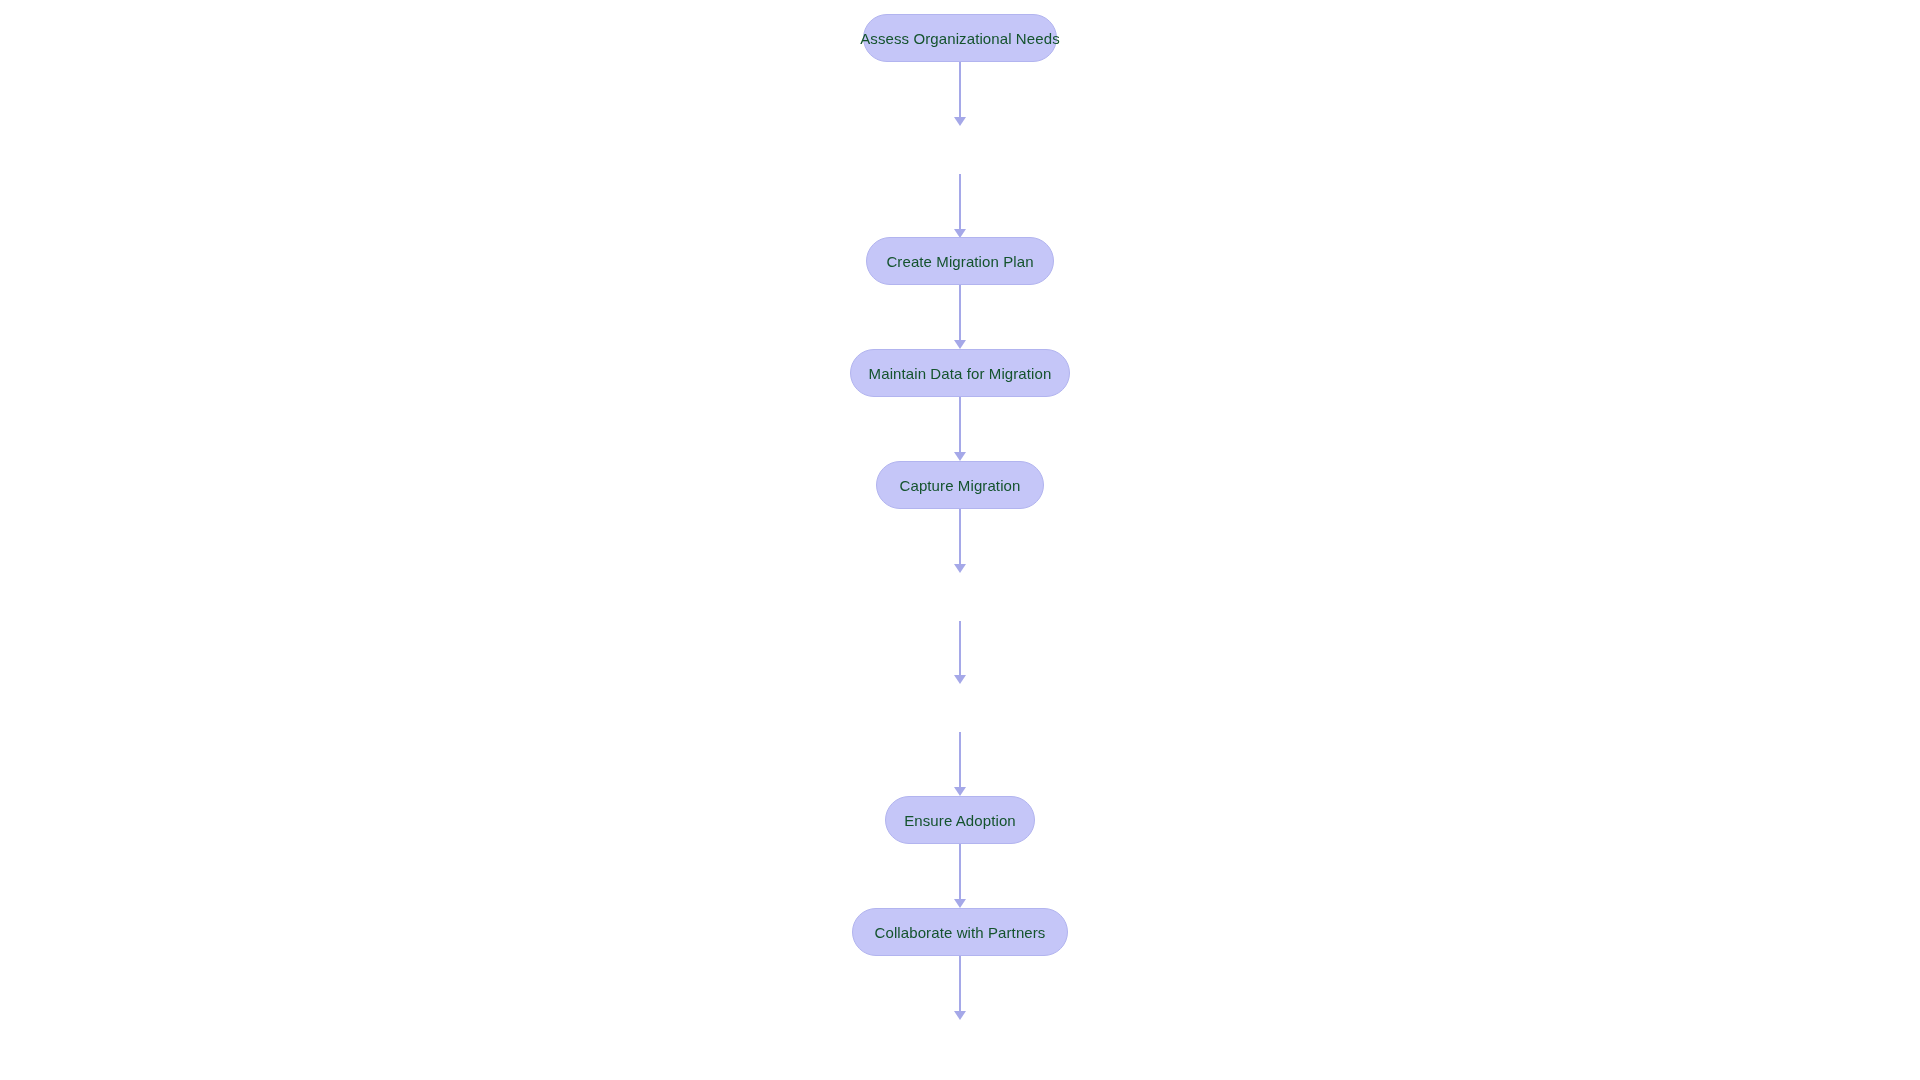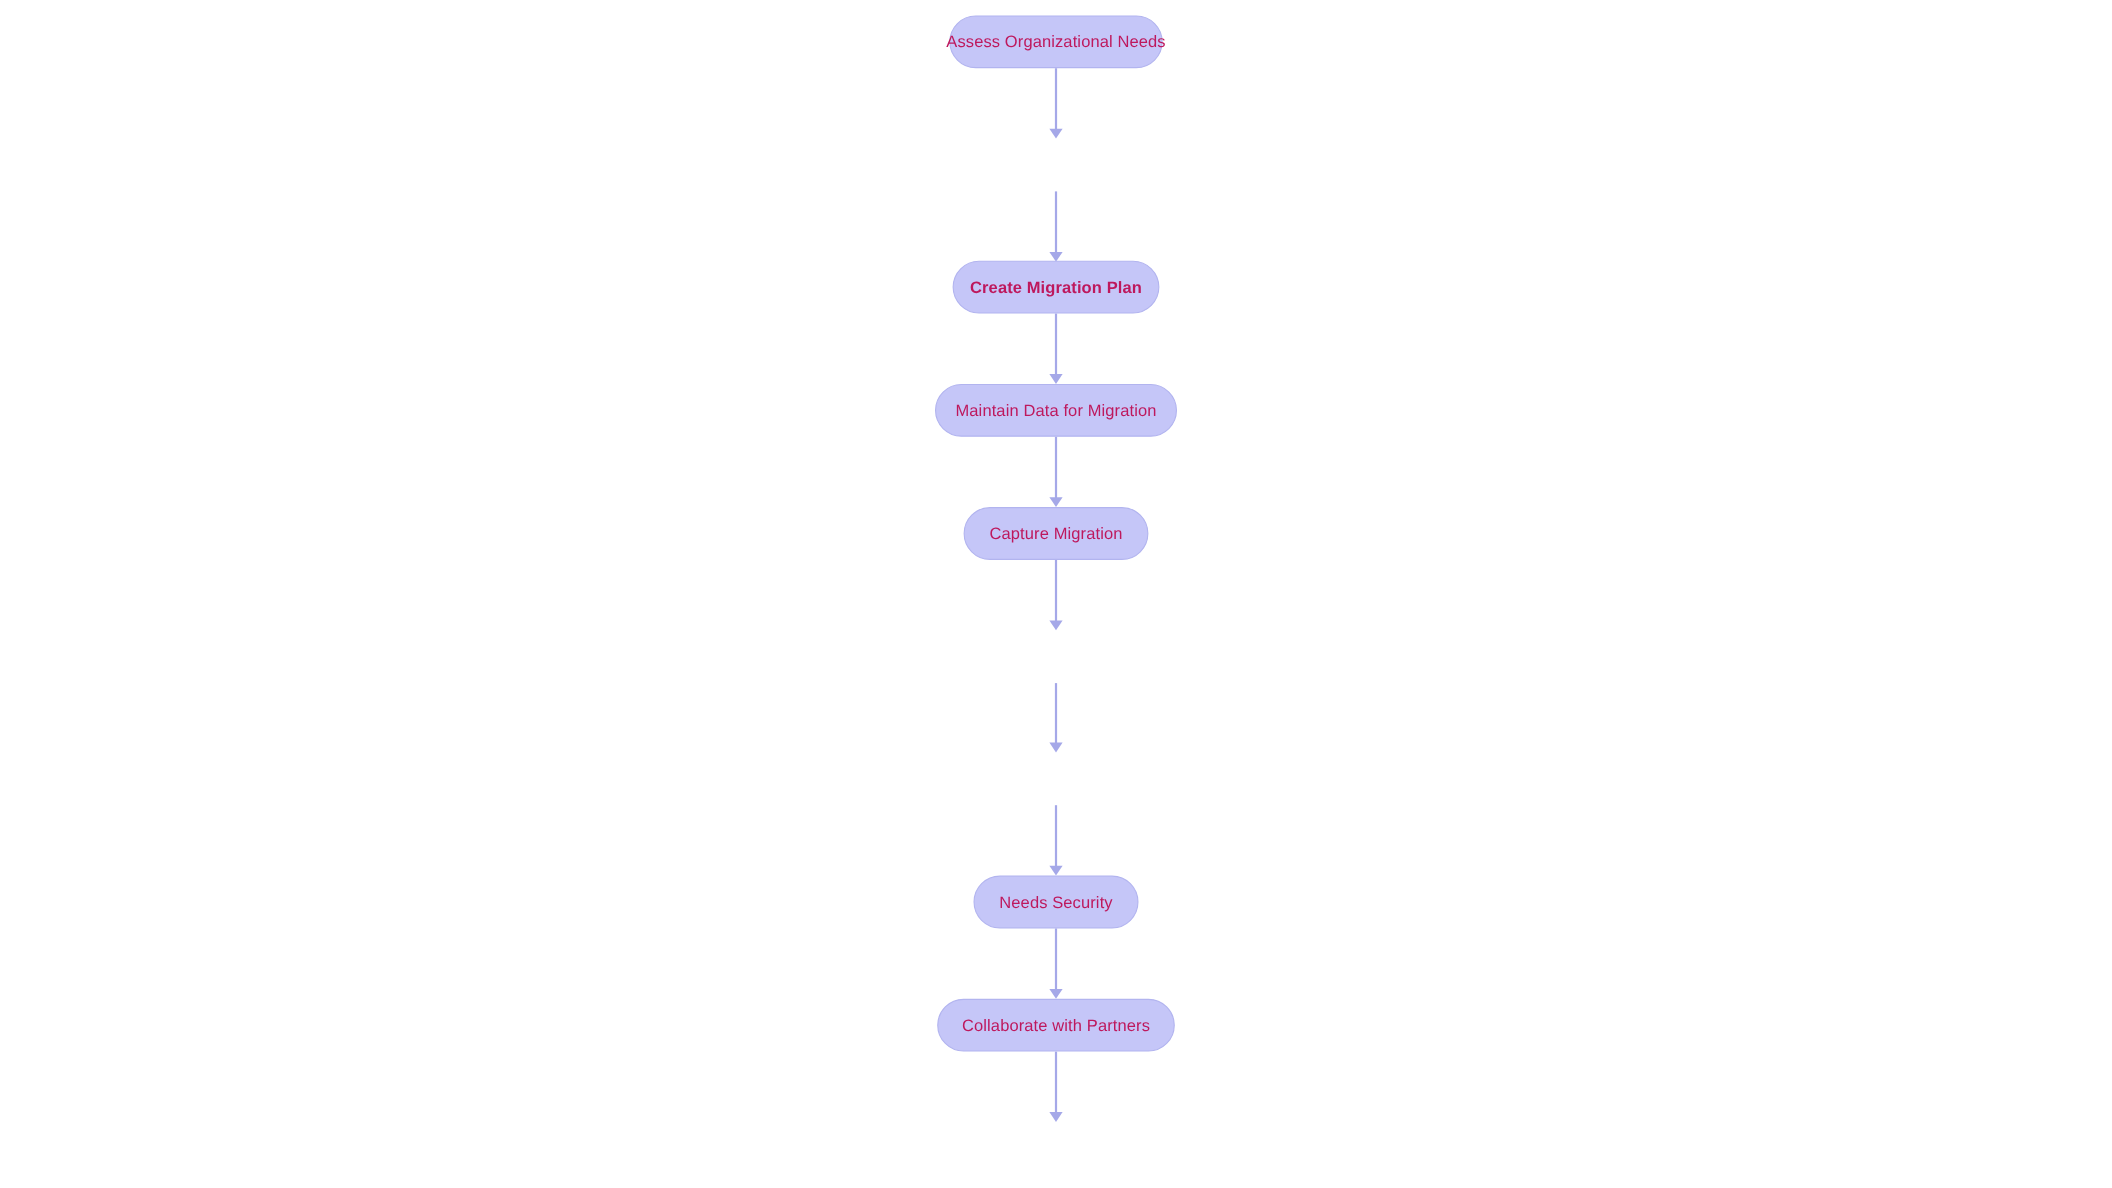--- a/index.html
+++ b/index.html
@@ -48,21 +48,21 @@
     font-size: 15px;
     font-weight: 400;
     letter-spacing: 0.1px;
     white-space: nowrap;
     padding: 0 22px;
   }
 
   .flow-node .node-label {
     display: block;
     line-height: 1;
-    color: #be185d;
+    color: #14532d;
   }
 
   
   .flow-edge {
     position: absolute;
     left: 50%;
     transform: translateX(-50%);
     width: 14px;
   }
   .flow-edge .edge-line {
@@ -124,30 +124,30 @@
       <div class="edge-arrowhead" style="border-top-color: rgb(165, 168, 232); display: block;"></div>
     </div>
     <div class="flow-edge" style="top: 956px; height: 64px;">
       <div class="edge-line" style="height: 56px; background: rgb(165, 168, 232);"></div>
       <div class="edge-arrowhead" style="border-top-color: rgb(165, 168, 232); display: block;"></div>
     </div>
 
     <div class="flow-node" style="width: 194px; top: 14px; background: rgb(197, 198, 248); border-color: rgb(178, 180, 239); color: rgb(51, 51, 153);">
       <span class="node-label">Assess Organizational Needs</span>
     </div>
-    <div class="flow-node" style="width: 188px; top: 237px; background: rgb(197, 198, 248); border-color: rgb(178, 180, 239); color: rgb(51, 51, 153); font-weight: bold;">
+    <div class="flow-node" style="width: 188px; top: 237px; background: rgb(197, 198, 248); border-color: rgb(178, 180, 239); color: rgb(51, 51, 153);">
       <span class="node-label">Create Migration Plan</span>
     </div>
     <div class="flow-node" style="width: 220px; top: 349px; background: rgb(197, 198, 248); border-color: rgb(178, 180, 239); color: rgb(51, 51, 153);">
       <span class="node-label">Maintain Data for Migration</span>
     </div>
     <div class="flow-node" style="width: 168px; top: 461px; background: rgb(197, 198, 248); border-color: rgb(178, 180, 239); color: rgb(51, 51, 153);">
       <span class="node-label">Capture Migration</span>
     </div>
     <div class="flow-node" style="width: 150px; top: 796px; background: rgb(197, 198, 248); border-color: rgb(178, 180, 239); color: rgb(51, 51, 153);">
-      <span class="node-label">Needs Security</span>
+      <span class="node-label">Ensure Adoption</span>
     </div>
     <div class="flow-node" style="width: 216px; top: 908px; background: rgb(197, 198, 248); border-color: rgb(178, 180, 239); color: rgb(51, 51, 153);">
       <span class="node-label">Collaborate with Partners</span>
     </div>
 
   </div>
 </div>
 
 </body></html>

